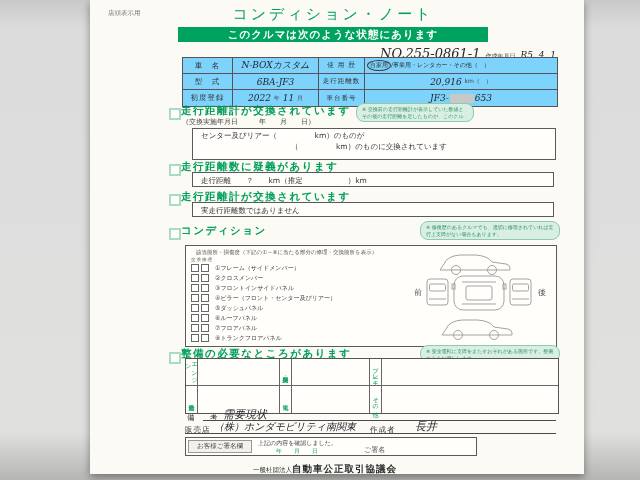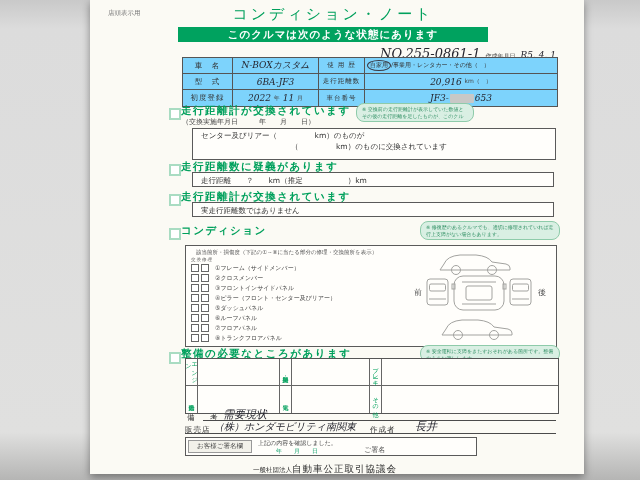--- a/index.html
+++ b/index.html
@@ -225,16 +225,16 @@
   <div class="abs" style="left:95px;top:421px;width:371px;height:12px;border-bottom:1px solid #4a4a4a"></div>
 
   <div class="wbox" style="left:95px;top:437px;width:290px;height:17px">
     <div class="abs" style="left:2px;top:2px;width:62px;height:11px;border:1px solid #999;background:#f2f1ea;font-size:6.5px;color:#444;display:flex;align-items:center;justify-content:center;white-space:nowrap">お客様ご署名欄</div>
     <div class="abs" style="left:72px;top:1px;font-size:6px;color:#444;white-space:nowrap">上記の内容を確認しました。</div>
     <div class="abs" style="left:90px;top:9px;font-size:6px;color:#0aa06a;white-space:nowrap">年　　月　　日</div>
     <div class="abs" style="left:178px;top:7px;font-size:7px;color:#444">ご署名</div>
   </div>
 
   <div class="footer-org">
-    <span style="font-size:6.5px">一般社団法人</span><span style="font-size:9.5px;font-weight:normal;letter-spacing:1px">自動車公正取引協議会</span>
+    <span style="font-size:6.5px">一般社団法人</span><span style="font-size:9.5px;font-weight:bold;letter-spacing:1px">自動車公正取引協議会</span>
   </div>
 
 </div>
 
 </body></html>

